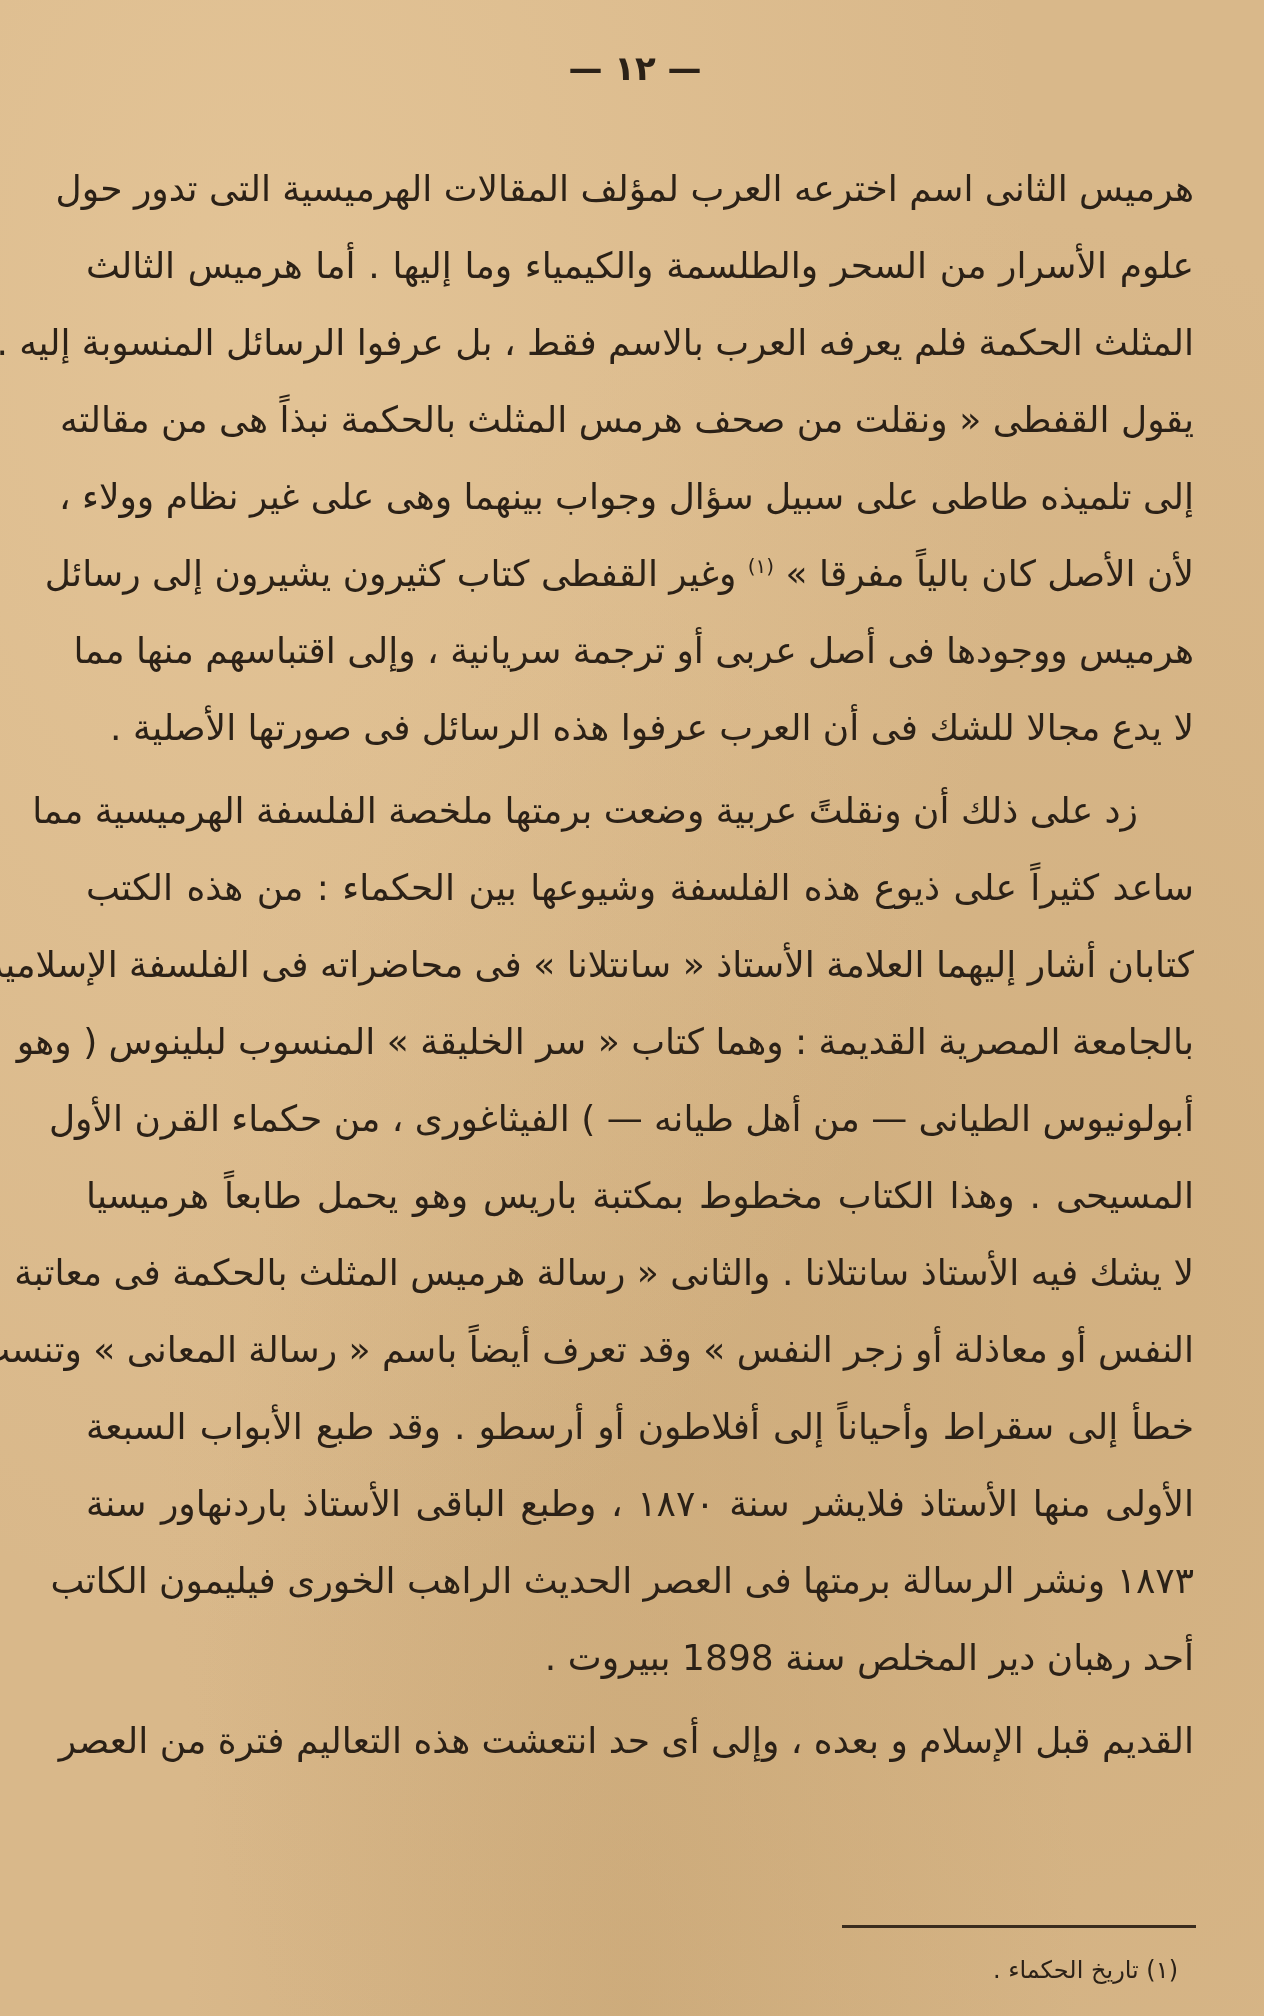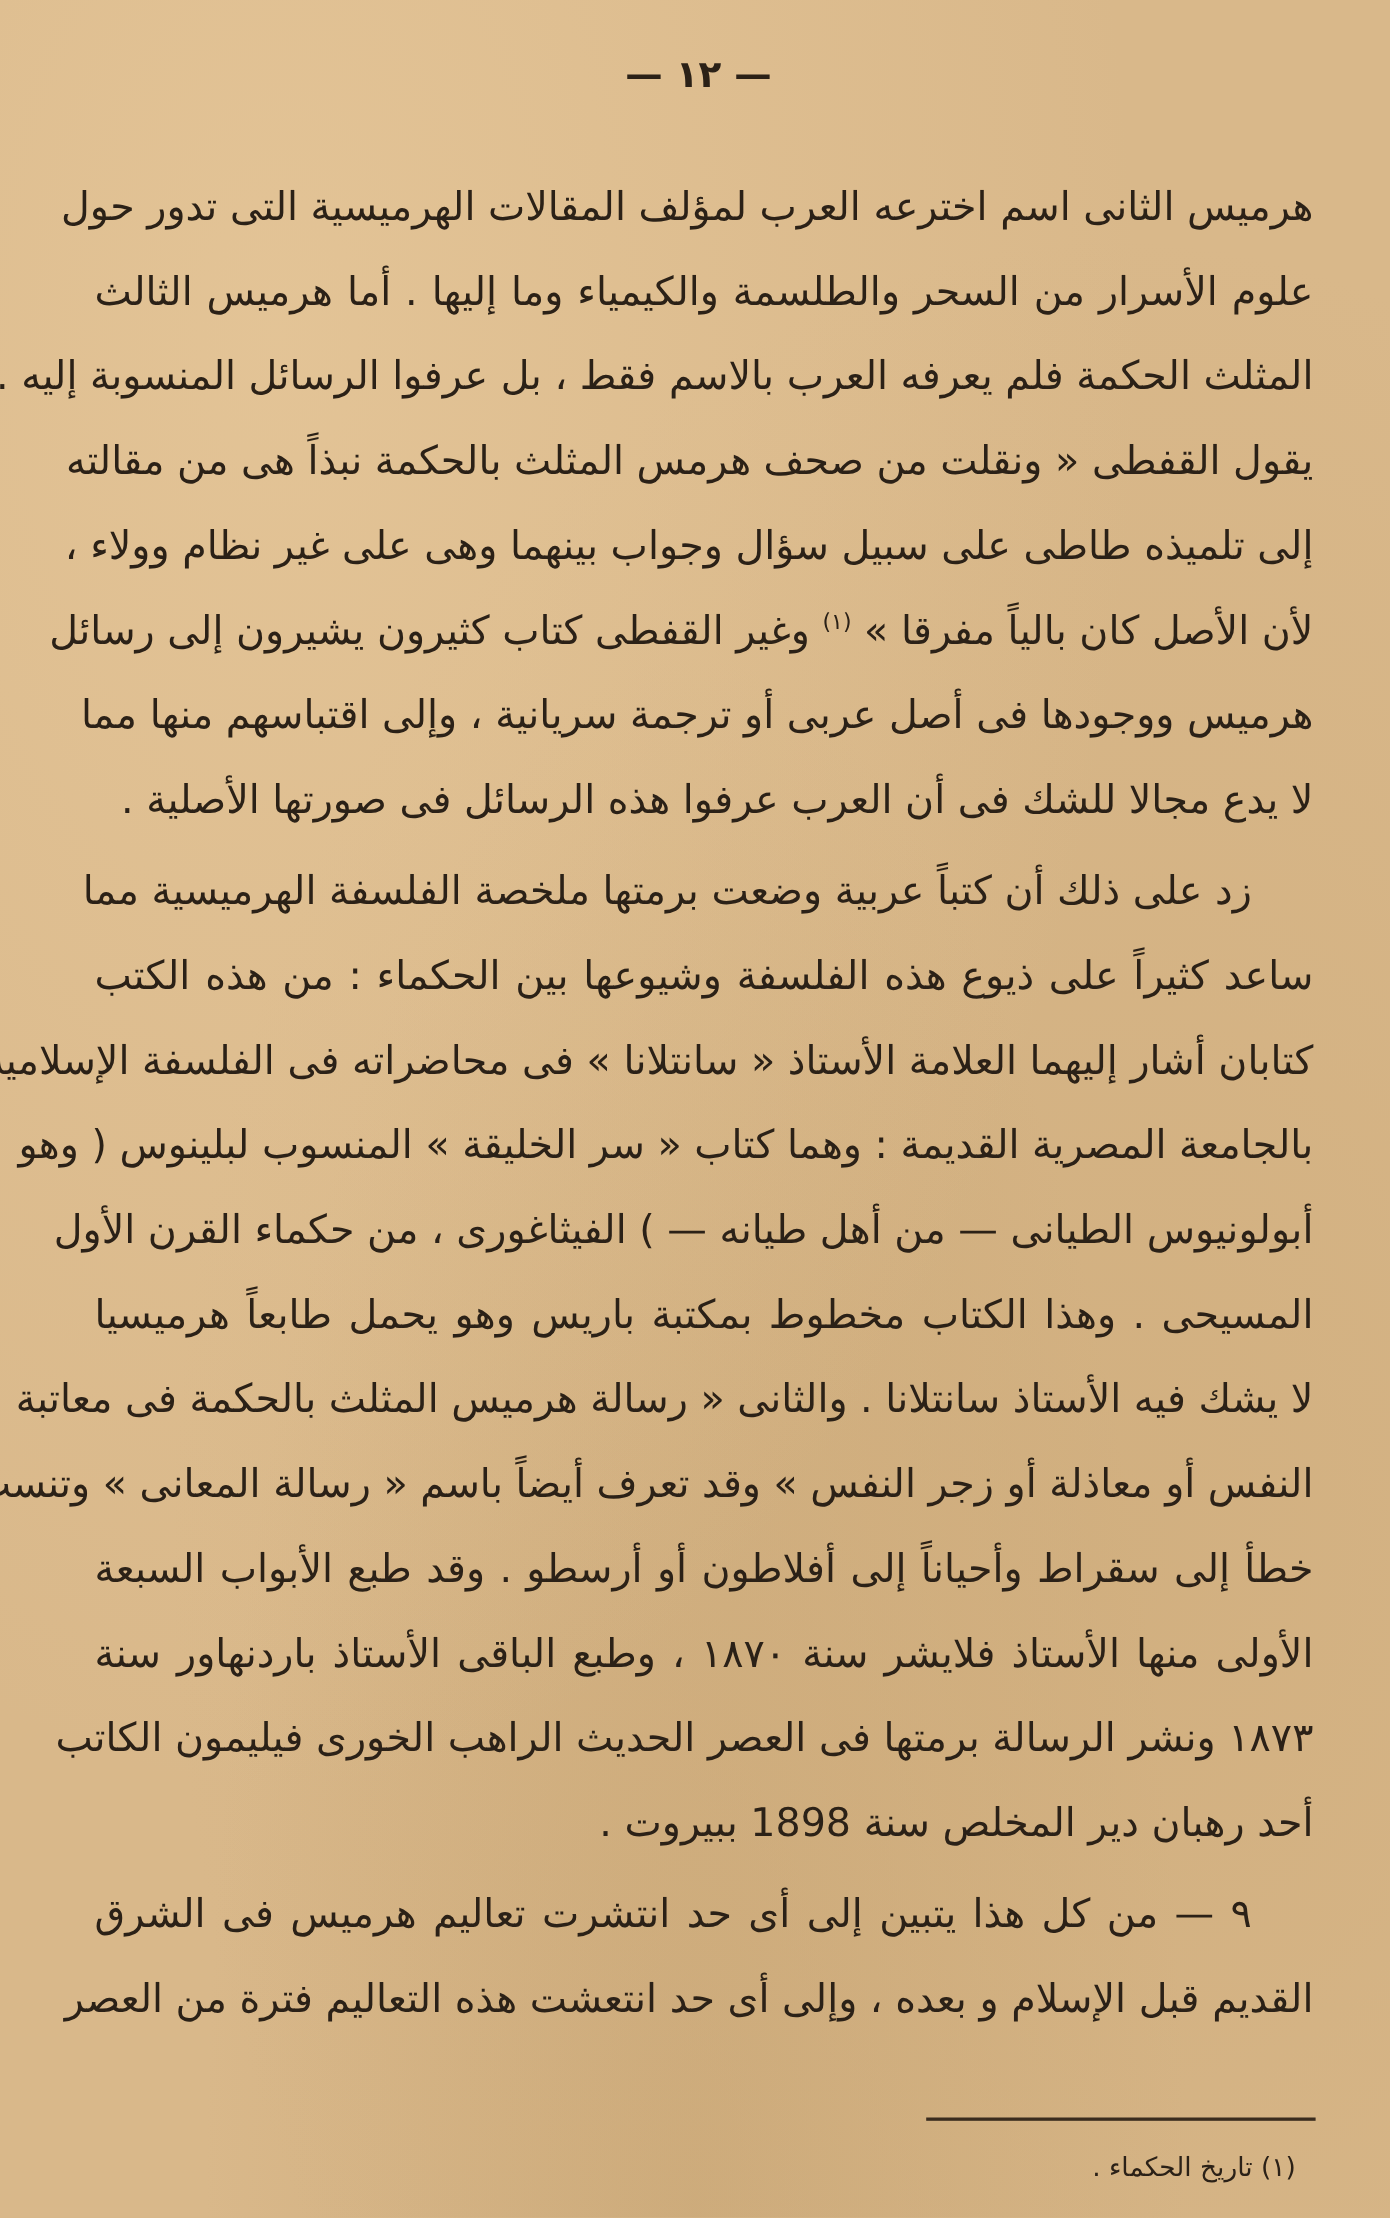--- a/index.html
+++ b/index.html
@@ -65,38 +65,37 @@
         <sup class="ref">(١)</sup>
         <span>وغير القفطى كتاب كثيرون يشيرون إلى رسائل</span>
       </div>
       <div class="line">هرميس ووجودها فى أصل عربى أو ترجمة سريانية ، وإلى اقتباسهم منها مما</div>
       <div class="line last">لا يدع مجالا للشك فى أن العرب عرفوا هذه الرسائل فى صورتها الأصلية .</div>
     </div>
 
     <div class="para-gap"></div>
 
     <div>
-      <div class="line indent">زد على ذلك أن كتباً عربية وضعت برمتها ملخصة الفلسفة الهرميسية مما</div>
+      <div class="line indent">زد على ذلك أن ونقلتً عربية وضعت برمتها ملخصة الفلسفة الهرميسية مما</div>
       <div class="line">ساعد كثيراً على ذيوع هذه الفلسفة وشيوعها بين الحكماء : من هذه الكتب</div>
       <div class="line">كتابان أشار إليهما العلامة الأستاذ « سانتلانا » فى محاضراته فى الفلسفة الإسلامية</div>
       <div class="line">بالجامعة المصرية القديمة : وهما كتاب « سر الخليقة » المنسوب لبلينوس ( وهو</div>
       <div class="line">أبولونيوس الطيانى — من أهل طيانه — ) الفيثاغورى ، من حكماء القرن الأول</div>
       <div class="line">المسيحى . وهذا الكتاب مخطوط بمكتبة باريس وهو يحمل طابعاً هرميسيا</div>
       <div class="line">لا يشك فيه الأستاذ سانتلانا . والثانى « رسالة هرميس المثلث بالحكمة فى معاتبة</div>
       <div class="line">النفس أو معاذلة أو زجر النفس » وقد تعرف أيضاً باسم « رسالة المعانى » وتنسب</div>
       <div class="line">خطأ إلى سقراط وأحياناً إلى أفلاطون أو أرسطو . وقد طبع الأبواب السبعة</div>
       <div class="line">الأولى منها الأستاذ فلايشر سنة ١٨٧٠ ، وطبع الباقى الأستاذ باردنهاور سنة</div>
       <div class="line">١٨٧٣ ونشر الرسالة برمتها فى العصر الحديث الراهب الخورى فيليمون الكاتب</div>
       <div class="line last">أحد رهبان دير المخلص سنة 1898 ببيروت .</div>
     </div>
 
     <div class="para-gap"></div>
 
     <div>
-      <div class="line indent">٩ — من كل هذا يتبين إلى أى حد انتشرت تعاليم هرميس فى الشرق</div>
       <div class="line">القديم قبل الإسلام و بعده ، وإلى أى حد انتعشت هذه التعاليم فترة من العصر</div>
     </div>
   </div>
 
   <div class="footnote-rule"></div>
 
   <div class="footnote">
     <span>(١)</span>
     <span>تاريخ الحكماء .</span>
   </div>

